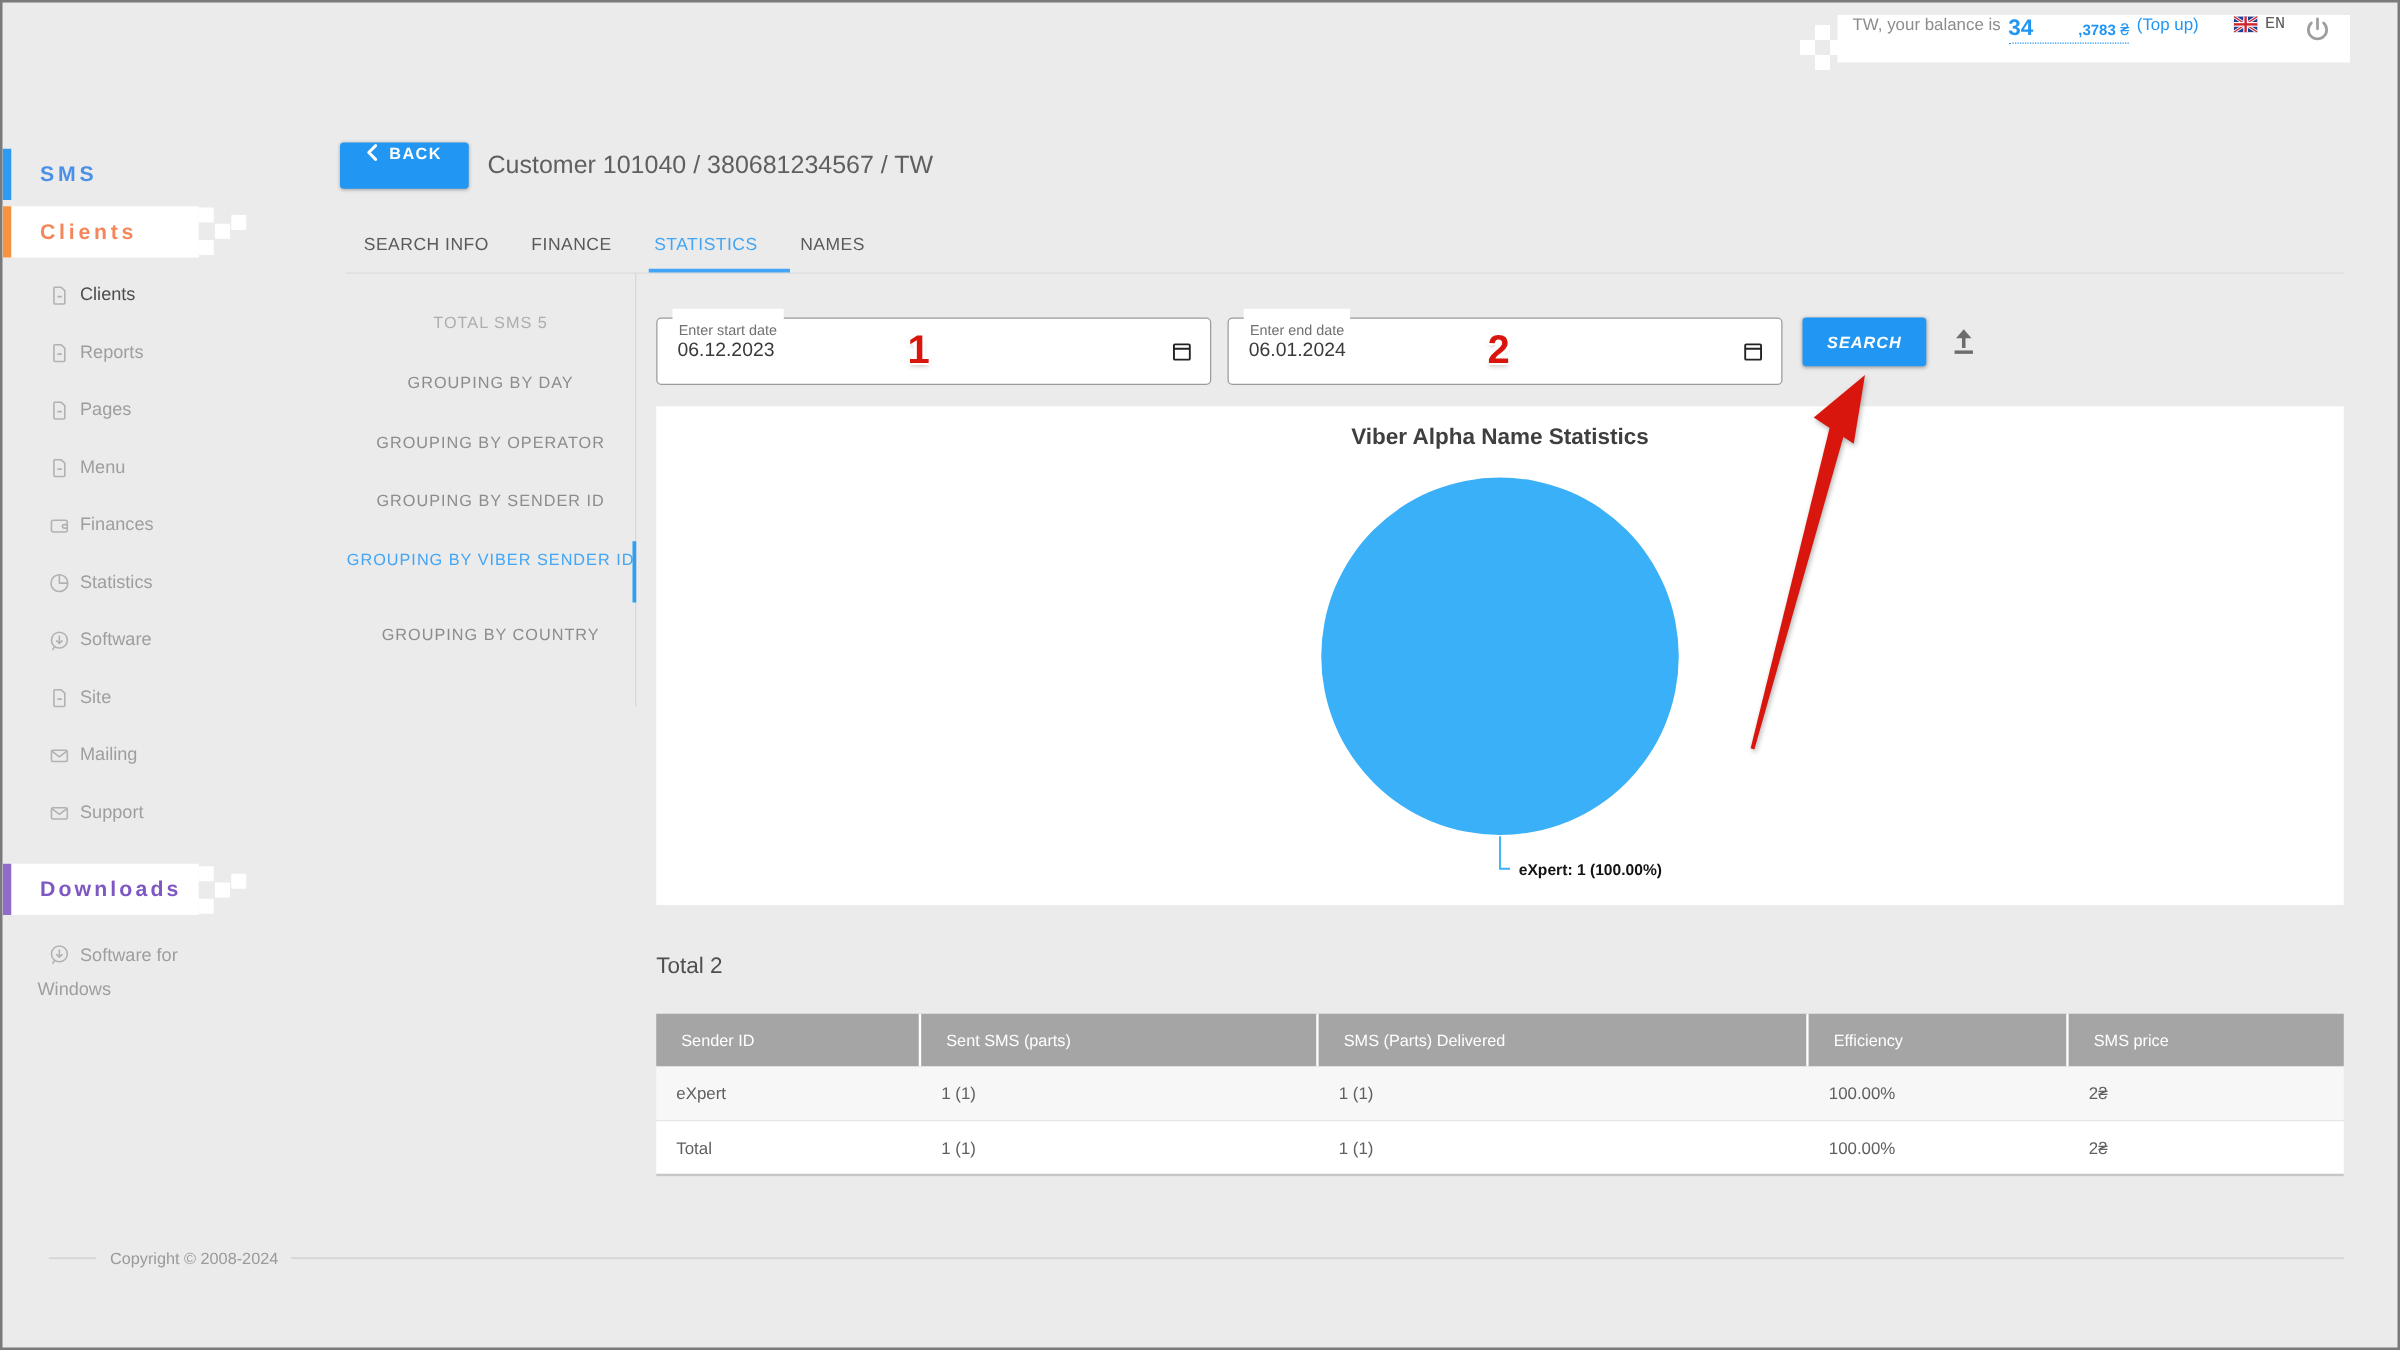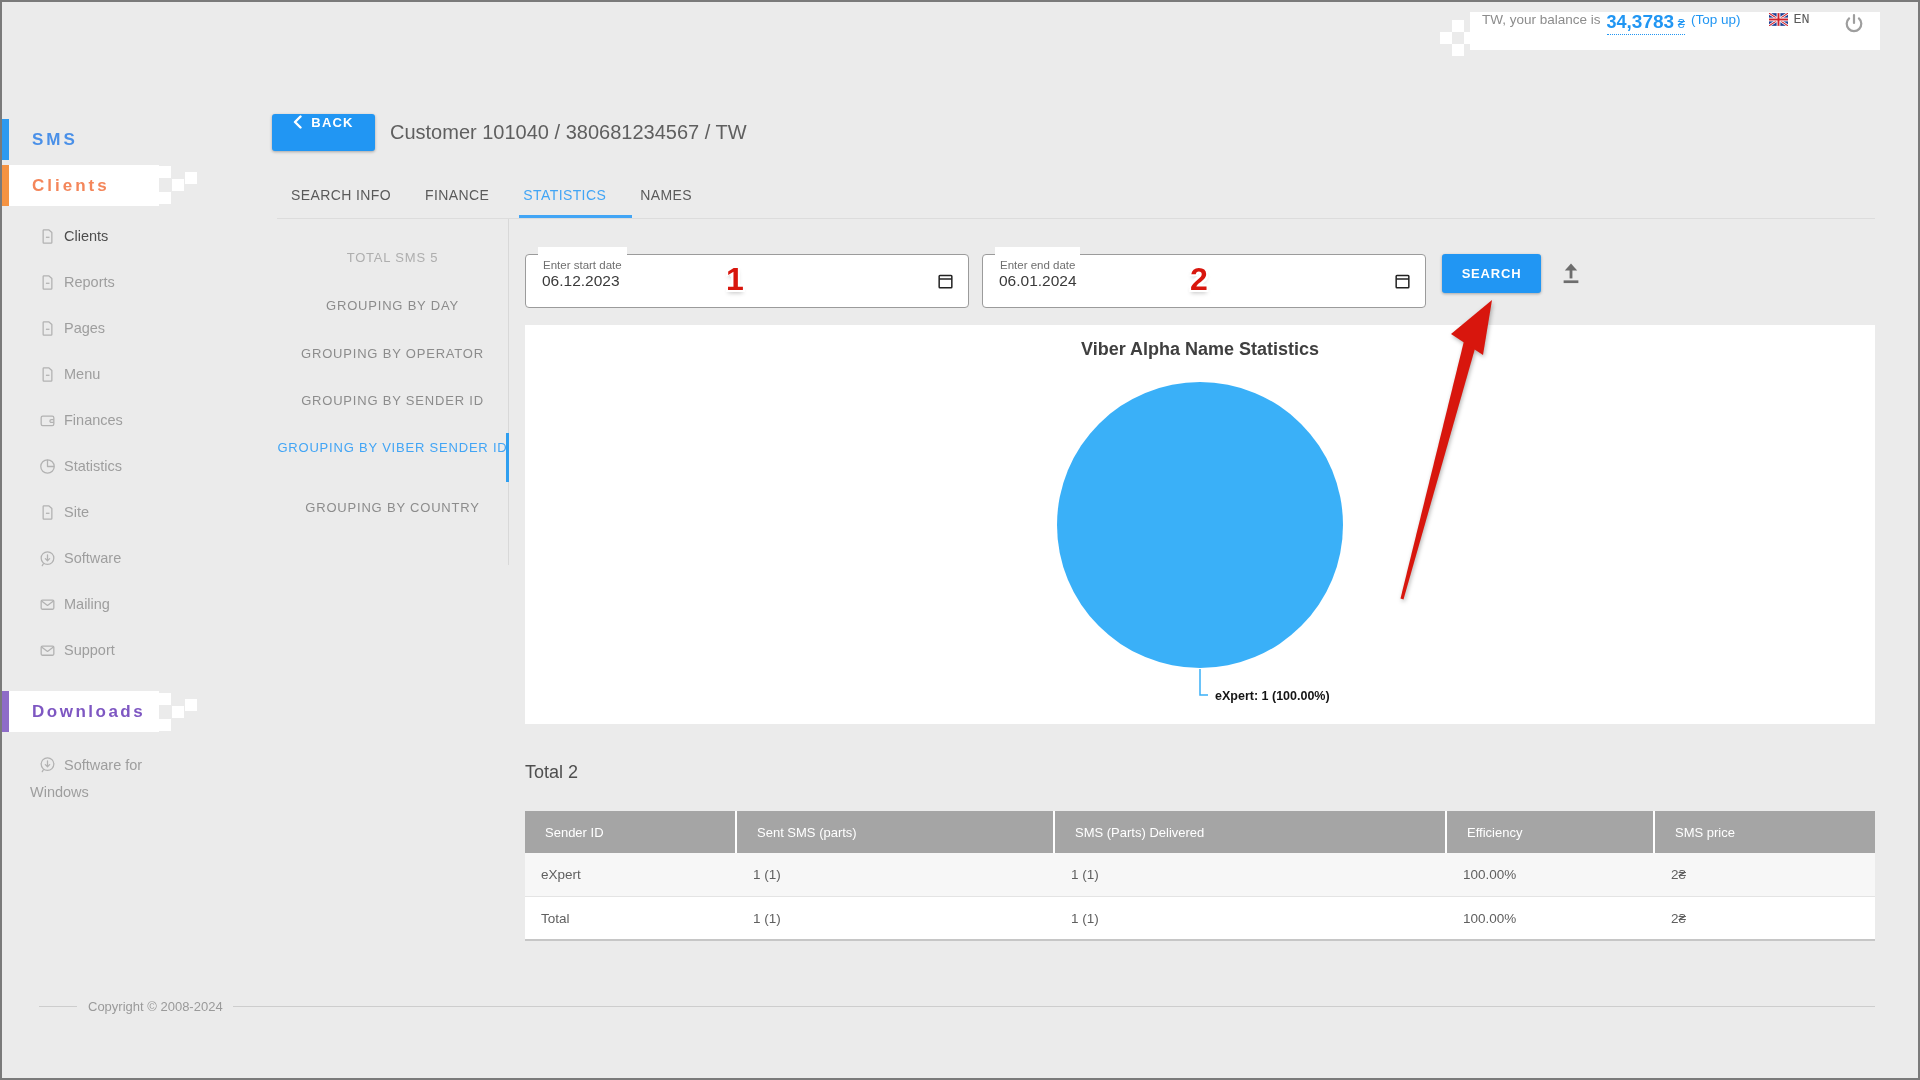--- a/index.html
+++ b/index.html
@@ -8,21 +8,21 @@
     font-family:"Liberation Sans","DejaVu Sans",sans-serif;-webkit-font-smoothing:antialiased;}
   .px{position:absolute;width:12px;height:12px;background:#fff;}
 
   
   .topcard{position:absolute;left:1468px;top:10px;width:410px;height:38px;background:#fff;
     display:flex;align-items:flex-start;padding-left:12px;box-sizing:border-box;}
   .bal-prefix{font-size:13.5px;color:#8c8c8c;white-space:nowrap;}
   .bal-num{margin-left:6px;color:#2196f3;font-weight:bold;border-bottom:1px dotted #2196f3;
     white-space:nowrap;cursor:pointer;line-height:20px;}
   .bal-int{font-size:18px;}
-  .bal-frac{font-size:19px;}
+  .bal-frac{font-size:12px;margin-left:36px;}
   .bal-cur{font-size:13px;font-weight:normal;}
   .topup{margin-left:6px;color:#2196f3;font-size:13.5px;white-space:nowrap;cursor:pointer;}
   .lang{display:flex;align-items:center;margin-left:28px;cursor:pointer;}
   .lang-label{margin-left:6px;font-size:13.5px;color:#5a5a5a;font-family:Liberation Mono, monospace;}
   .power{margin-left:auto;margin-right:14px;width:24px;height:24px;color:#9e9e9e;cursor:pointer;}
 
   
   .side-header{position:absolute;left:0;height:41px;display:flex;align-items:center;
     font-size:17px;font-weight:bold;letter-spacing:3px;cursor:pointer;box-sizing:border-box;}
   .sms-header{top:117px;width:157px;border-left:7px solid #2e9af0;color:#4a90e8;padding-left:23px;}
@@ -61,21 +61,21 @@
   
   .datefield{position:absolute;top:252px;width:444px;height:54px;background:#fff;
     border:1px solid #9b9b9b;border-radius:4px;box-sizing:border-box;cursor:text;}
   .flabel{position:absolute;top:-8px;left:12px;background:#fff;padding:12px 5px;font-size:11.5px;color:#6f6f6f;}
   .fvalue{position:absolute;left:16px;top:50%;transform:translateY(-50%);font-size:15.5px;color:#3a3a3a;}
   .cal-icon{position:absolute;right:13px;top:50%;transform:translateY(-50%);width:19px;height:19px;color:#222;cursor:pointer;}
   .step-num{position:absolute;top:50%;transform:translateY(-54%);font-size:32px;font-weight:bold;color:#d8160d;
     text-shadow:-2px -2px 0 #fff,2px -2px 0 #fff,-2px 2px 0 #fff,2px 2px 0 #fff,0 3px 4px rgba(0,0,0,.25);}
   .search-btn{position:absolute;left:1440px;top:252px;width:99px;height:39px;background:#2196f3;border:none;
     border-radius:3px;color:#fff;font-size:13px;font-weight:bold;letter-spacing:.8px;cursor:pointer;
-    box-shadow:0 1px 3px rgba(0,0,0,.3);font-family:inherit;}
+    box-shadow:0 1px 3px rgba(0,0,0,.3);font-family:inherit;font-style:italic;}
   .upload-icon{position:absolute;left:1556px;top:258px;width:26px;height:26px;color:#6d6d6d;cursor:pointer;}
 
   
   .chart-panel{position:absolute;left:523px;top:323px;width:1350px;height:399px;background:#fff;}
 
   
   .total-label{position:absolute;left:523px;top:760px;font-size:18px;color:#4f4f4f;}
   .stat-table{position:absolute;left:523px;top:809px;width:1350px;}
   .thead{display:flex;height:42px;}
   .th{background:#a5a5a5;color:#fff;font-size:13px;display:flex;align-items:center;
@@ -175,33 +175,33 @@
       <span class="mi-label">Finances</span>
     </div>
     <div class="menu-item">
       <svg class="mi-icon" viewBox="0 0 24 24" fill="none" stroke="currentColor" stroke-width="1.6" stroke-linejoin="round">
           <circle cx="12" cy="12" r="8.5"></circle>
           <path d="M12 3.5V12h8.5"></path>
         </svg>
       <span class="mi-label">Statistics</span>
     </div>
     <div class="menu-item">
-      <svg class="mi-icon" viewBox="0 0 24 24" fill="none" stroke="currentColor" stroke-width="1.6" stroke-linejoin="round">
-          <path d="M7 3.5h6.5L17.5 7v12.5a1 1 0 0 1-1 1h-9a1 1 0 0 1-1-1v-15a1 1 0 0 1 1-1z"></path>
-          <path d="M10 13h4.5"></path>
-        </svg>
-      <span class="mi-label">Site</span>
-    </div>
-    <div class="menu-item">
       <svg class="mi-icon" viewBox="0 0 24 24" fill="none" stroke="currentColor" stroke-width="1.6" stroke-linecap="round" stroke-linejoin="round">
           <circle cx="12" cy="11.5" r="8"></circle>
           <path d="M12 7.5v7M9.3 12.2l2.7 2.6 2.7-2.6"></path>
           <path d="M6.8 18.6L5.4 21"></path>
         </svg>
       <span class="mi-label">Software</span>
+    </div>
+    <div class="menu-item">
+      <svg class="mi-icon" viewBox="0 0 24 24" fill="none" stroke="currentColor" stroke-width="1.6" stroke-linejoin="round">
+          <path d="M7 3.5h6.5L17.5 7v12.5a1 1 0 0 1-1 1h-9a1 1 0 0 1-1-1v-15a1 1 0 0 1 1-1z"></path>
+          <path d="M10 13h4.5"></path>
+        </svg>
+      <span class="mi-label">Site</span>
     </div>
     <div class="menu-item">
       <svg class="mi-icon" viewBox="0 0 24 24" fill="none" stroke="currentColor" stroke-width="1.6" stroke-linejoin="round">
           <rect x="4" y="6.5" width="16" height="11.5" rx="1.5"></rect>
           <path d="M4.5 7.5L12 13.2l7.5-5.7"></path>
         </svg>
       <span class="mi-label">Mailing</span>
     </div>
     <div class="menu-item">
       <svg class="mi-icon" viewBox="0 0 24 24" fill="none" stroke="currentColor" stroke-width="1.6" stroke-linejoin="round">

